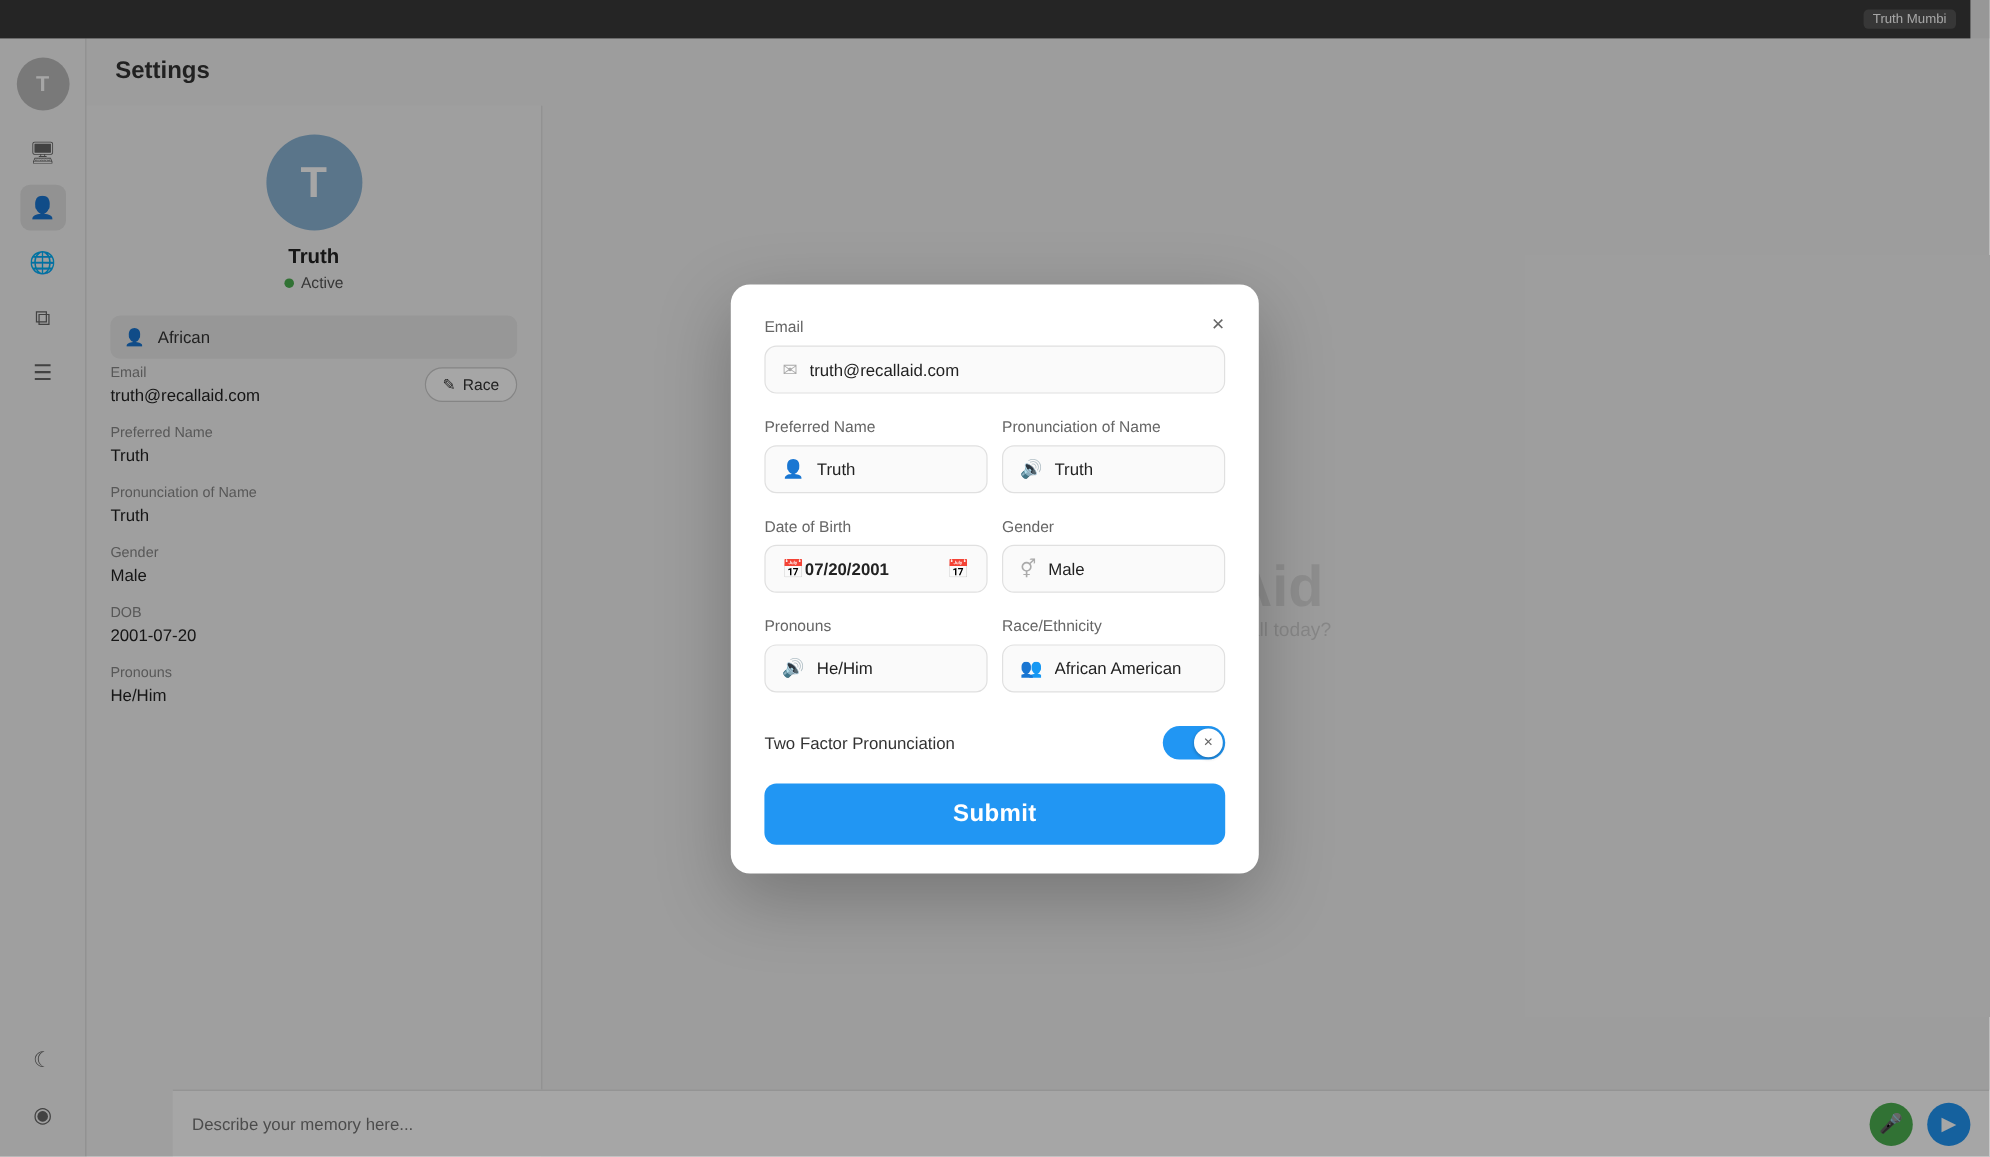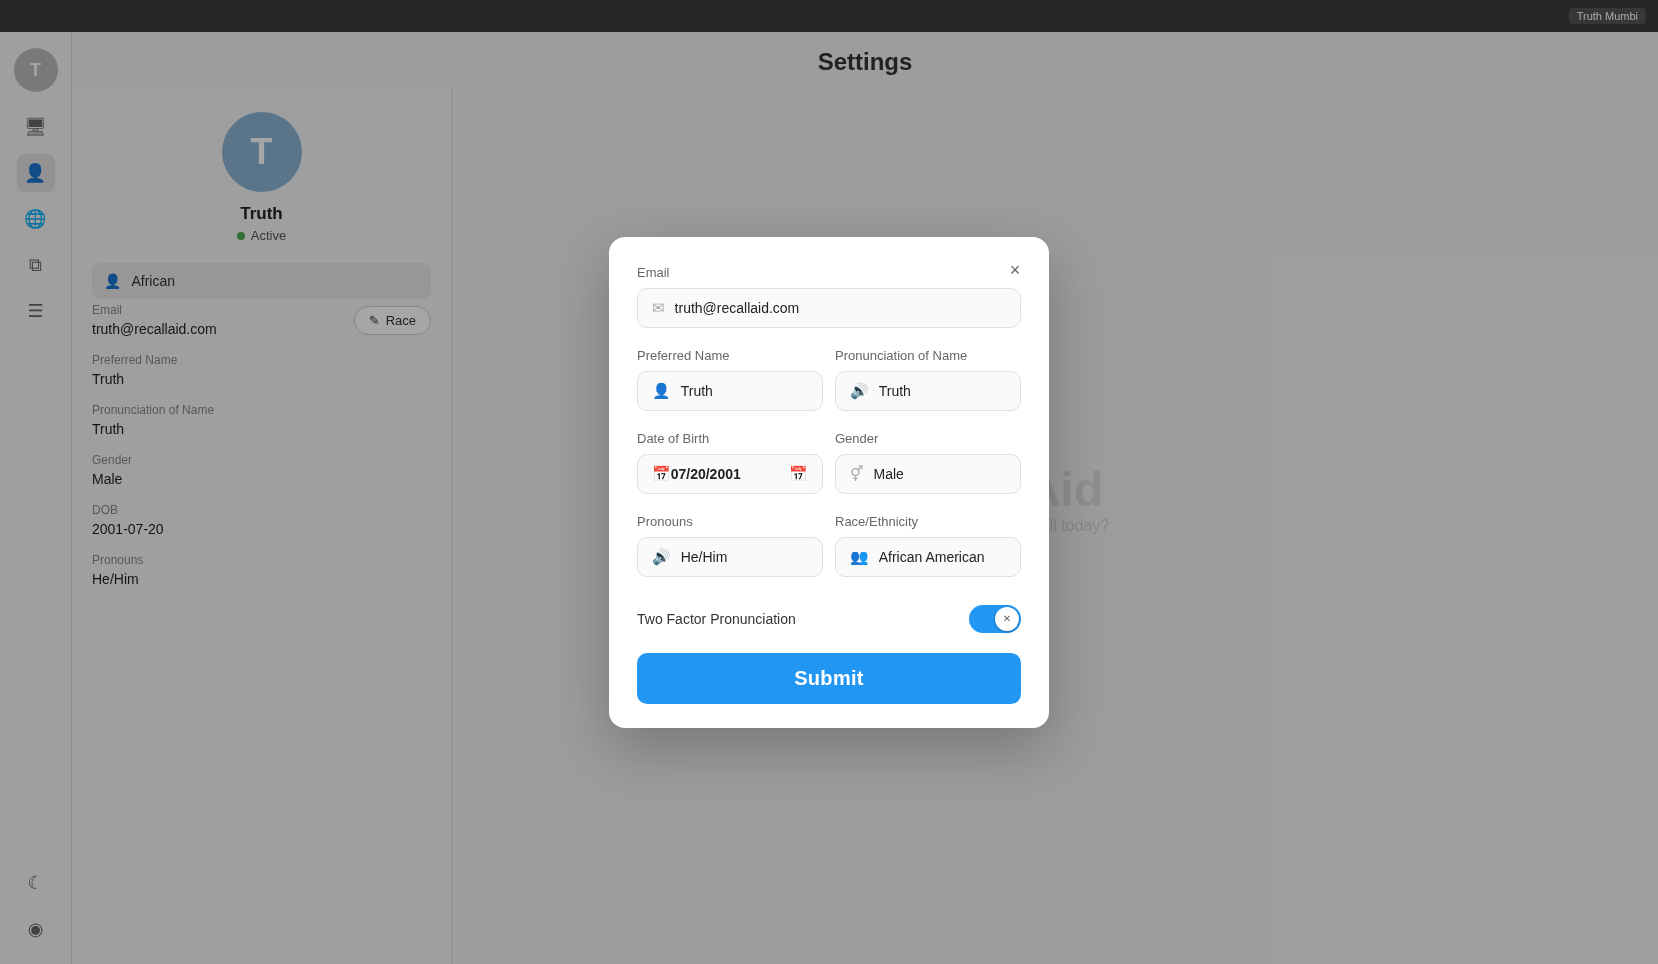--- a/index.html
+++ b/index.html
@@ -8,21 +8,21 @@
       background: #e8e8e8;
       width: 1658px;
       height: 964px;
       overflow: hidden;
       position: relative;
     }
 
     
     .top-bar {
       position: absolute;
-      top: 0; left: 0; right: 0;
+      top: 0; left: 0; right: 16px;
       height: 32px;
       background: #3a3a3a;
       display: flex;
       align-items: center;
       justify-content: flex-end;
       padding: 0 12px;
       z-index: 10;
     }
     .top-bar-label {
       color: #fff;
@@ -85,24 +85,23 @@
       position: absolute;
       left: 72px; top: 32px;
       right: 0;
       bottom: 0;
       background: #f2f2f2;
     }
 
     
     .settings-header {
       padding: 16px 24px 12px;
-      font-size: 24px;
+      font-size: 20px;
       font-weight: 600;
       color: #333;
-      text-align: center;
     }
 
     
     .profile-panel {
       position: absolute;
       left: 0; top: 56px;
       width: 380px;
       height: calc(100% - 56px);
       background: #f5f5f5;
       border-right: 1px solid #ddd;
@@ -493,20 +492,25 @@
 
   <div class="recall-area">
     <div>
       <div class="recall-text" style="font-size:48px; color:#ccc; opacity:0.6;">
         <span>l Aid</span>
       </div>
       <div style="font-size:16px; color:#bbb; opacity:0.6; text-align:right;">to recall today?</div>
     </div>
   </div>
 
+  <div class="bottom-bar">
+    <input class="bottom-input" type="text" placeholder="Describe your memory here..." style="">
+    <button class="bottom-btn btn-mic">🎤</button>
+    <button class="bottom-btn btn-play">▶</button>
+  </div>
 </div>
 
 <div class="overlay">
   <div class="modal">
     
     
     <button class="modal-close">×</button>
 
     
     <div class="form-section">

